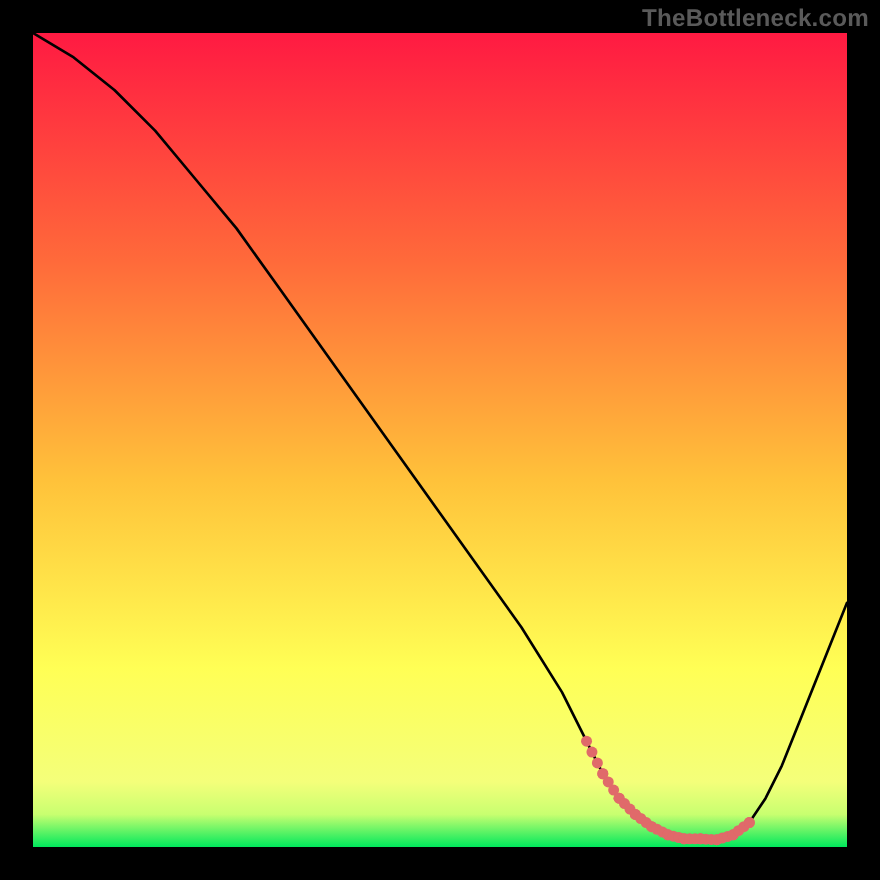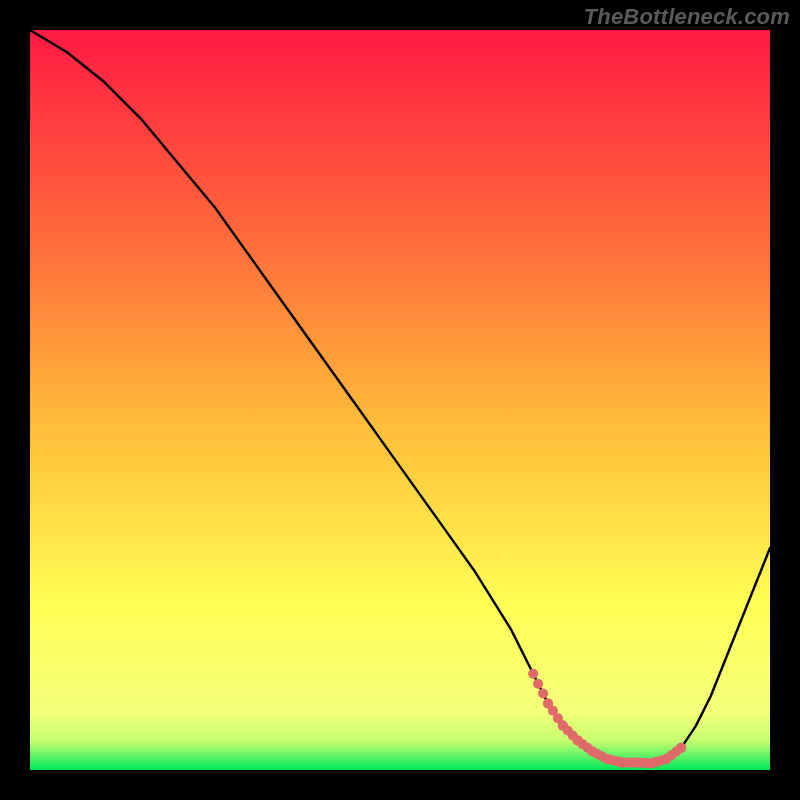--- a/index.html
+++ b/index.html
@@ -19,21 +19,20 @@
   }
   .watermark {
     position: absolute;
     top: 4px;
     right: 10px;
     color: #5a5a5a;
     font-size: 22px;
     font-weight: 600;
     letter-spacing: 0.2px;
     user-select: none;
-    font-style: italic;
   }
   .plot-wrap {
     position: absolute;
     left: 30px;
     top: 30px;
     width: 740px;
     height: 740px;
     background: #000;
   }
   svg {

